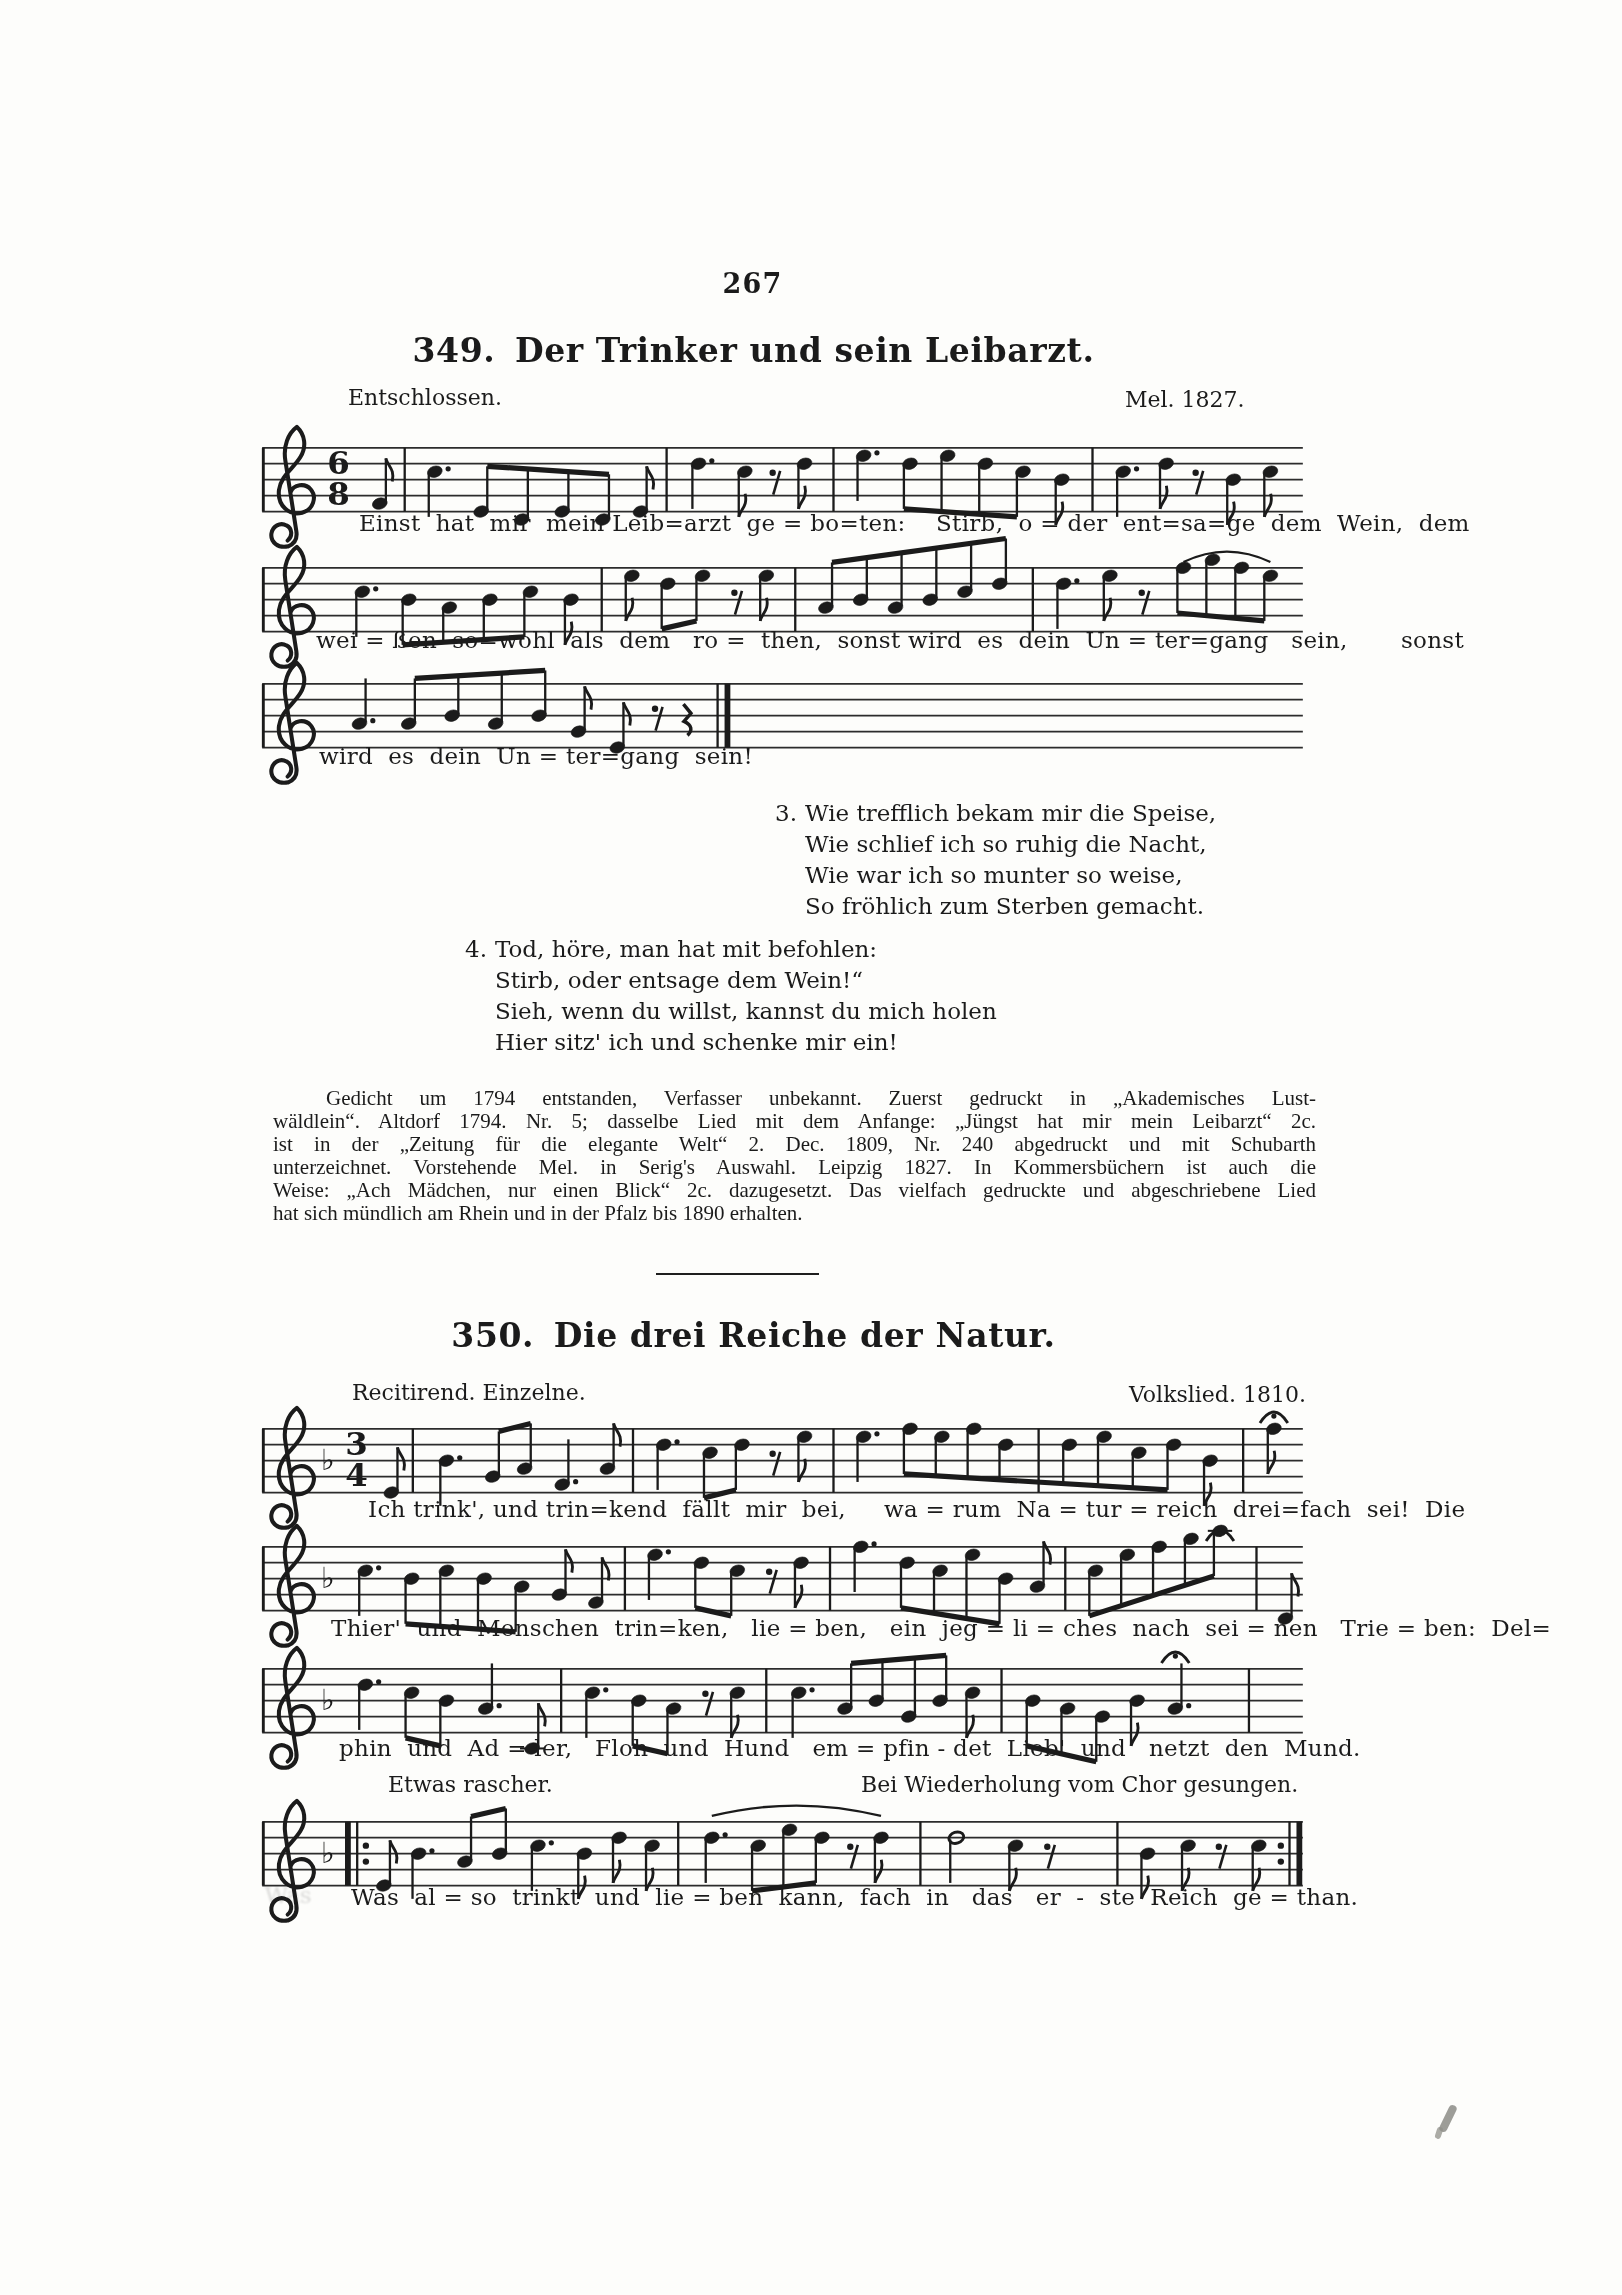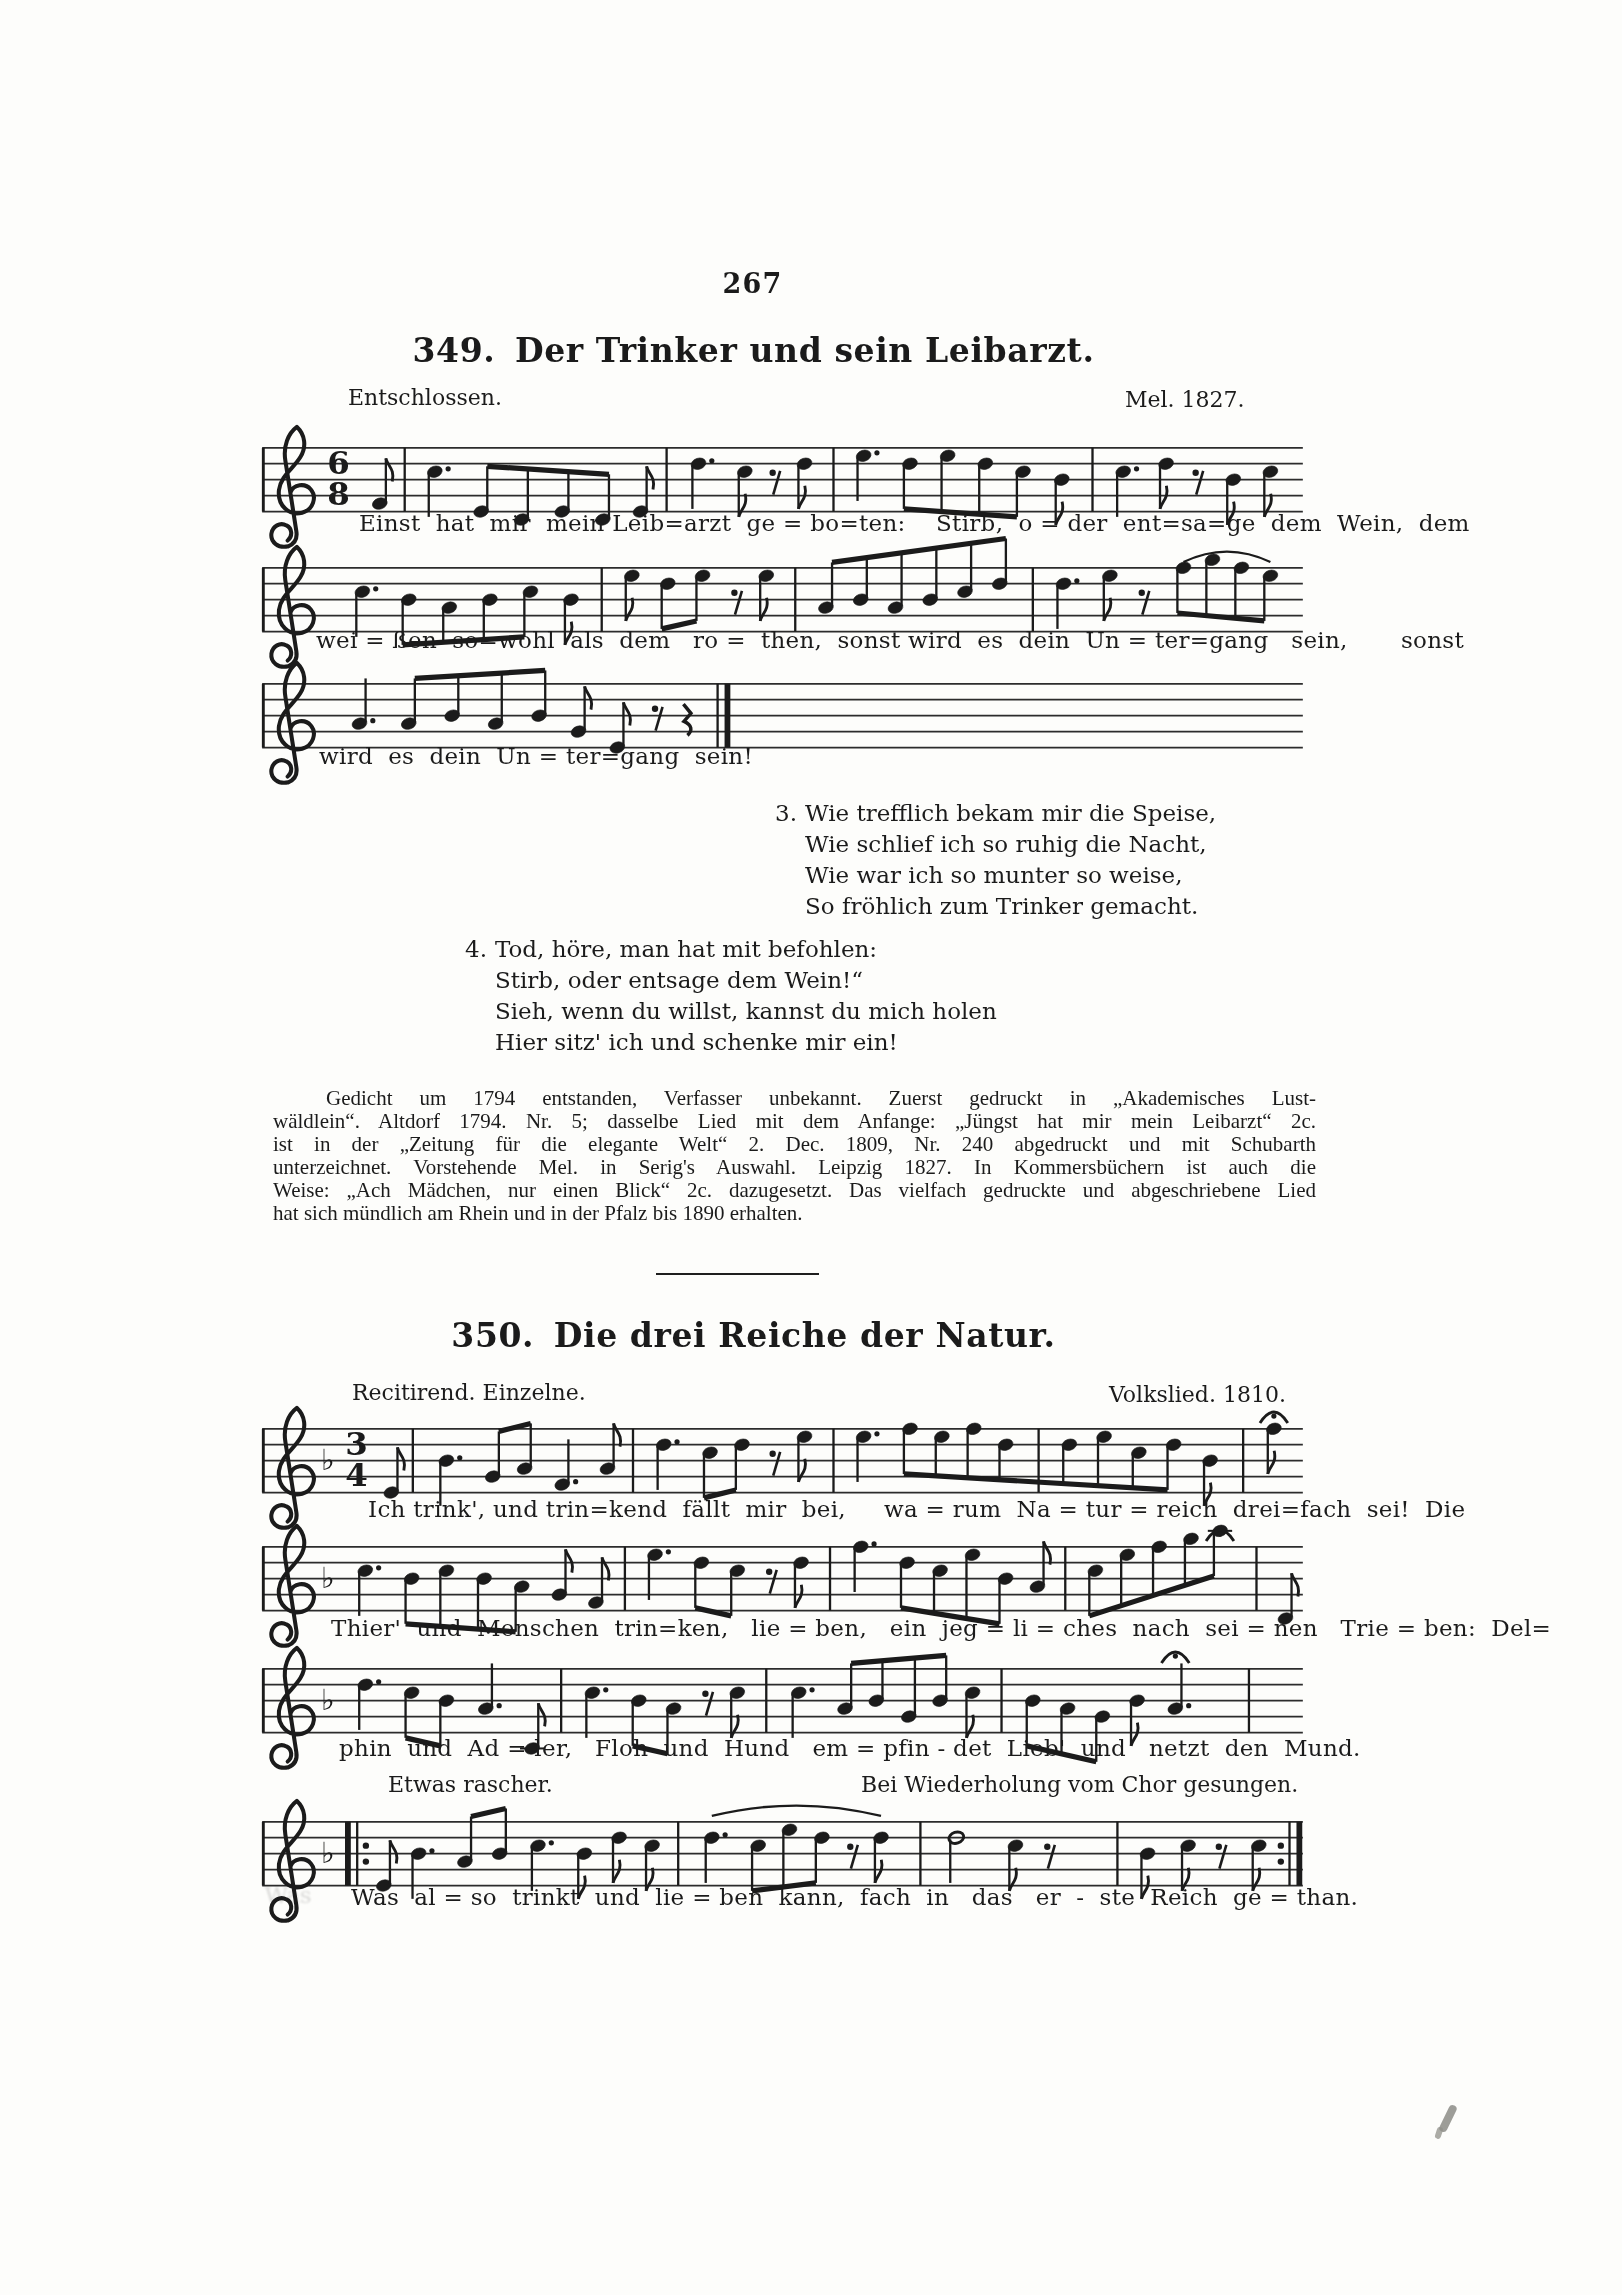--- a/index.html
+++ b/index.html
@@ -223,21 +223,21 @@
         <line x1="693" y1="98" x2="681" y2="139" stroke="#1b1b1b" stroke-width="4.5"></line>
         <path d="M729 93 L742 109 L730 123 C744 129 745 139 736 147" stroke="#1b1b1b" stroke-width="6" fill="none"></path>
       </svg>
     <div class="abs lyr" style="top:743px;left:58px;">wird  es  dein  Un = ter=gang  sein!</div>
 
 
     <div class="abs verse" style="top:798px;left:514px;">
       <div class="vline first"><span class="vnum">3.</span><span>Wie trefflich bekam mir die Speise,</span></div>
       <div class="vline">Wie schlief ich so ruhig die Nacht,</div>
       <div class="vline">Wie war ich so munter so weise,</div>
-      <div class="vline">So fröhlich zum Trinker gemacht.</div>
+      <div class="vline">So fröhlich zum Sterben gemacht.</div>
     </div>
 
     <div class="abs verse" style="top:934px;left:204px;">
       <div class="vline first"><span class="vnum">4.</span><span>Tod, höre, man hat mit befohlen:</span></div>
       <div class="vline">Stirb, oder entsage dem Wein!“</div>
       <div class="vline">Sieh, wenn du willst, kannst du mich holen</div>
       <div class="vline">Hier sitz' ich und schenke mir ein!</div>
     </div>
 
     <div class="abs fnote">
@@ -247,21 +247,21 @@
       <div class="fl">unterzeichnet. Vorstehende Mel. in Serig's Auswahl. Leipzig 1827. In Kommersbüchern ist auch die</div>
       <div class="fl">Weise: „Ach Mädchen, nur einen Blick“ 2c. dazugesetzt. Das vielfach gedruckte und abgeschriebene Lied</div>
       <div class="fl last">hat sich mündlich am Rhein und in der Pfalz bis 1890 erhalten.</div>
     </div>
 
     <div class="abs divider"></div>
 
     <div class="abs songhead" style="top:1316px;"><span class="num">350.</span><span>Die drei Reiche der Natur.</span></div>
 
     <span class="abs tempo" style="top:1380px;left:91px;">Recitirend. Einzelne.</span>
-    <span class="abs tempo" style="top:1382px;left:848px;">Volkslied. 1810.</span>
+    <span class="abs tempo" style="top:1382px;left:868px;">Volkslied. 1810.</span>
 
     <svg class="abs staff" style="top:1395px;" viewBox="0 0 1800 260">
         <line x1="2" y1="58" x2="1798" y2="58" stroke="#1b1b1b" stroke-width="3" opacity="0.92"></line>
         <line x1="2" y1="85.5" x2="1798" y2="85.5" stroke="#1b1b1b" stroke-width="3" opacity="0.92"></line>
         <line x1="2" y1="113" x2="1798" y2="113" stroke="#1b1b1b" stroke-width="3" opacity="0.92"></line>
         <line x1="2" y1="140.5" x2="1798" y2="140.5" stroke="#1b1b1b" stroke-width="3" opacity="0.92"></line>
         <line x1="2" y1="168" x2="1798" y2="168" stroke="#1b1b1b" stroke-width="3" opacity="0.92"></line>
         <line x1="4" y1="58" x2="4" y2="168" stroke="#1b1b1b" stroke-width="5"></line>
         <path d="M47 228 C30 232 16 221 18 206 C20 193 33 186 44 192 C54 197 55 211 46 218 M47 228 C57 224 63 215 61 202 L42 80 C38 55 47 33 62 22 C76 35 79 56 68 74 C56 94 34 106 31 131 C28 158 49 176 71 170 C90 165 97 143 86 130 C76 118 56 121 51 135" stroke="#1b1b1b" stroke-width="7" fill="none" stroke-linecap="round" stroke-linejoin="round"></path>
         <text x="104" y="129" font-size="50" font-family="DejaVu Sans, sans-serif" fill="#1b1b1b">♭</text>

